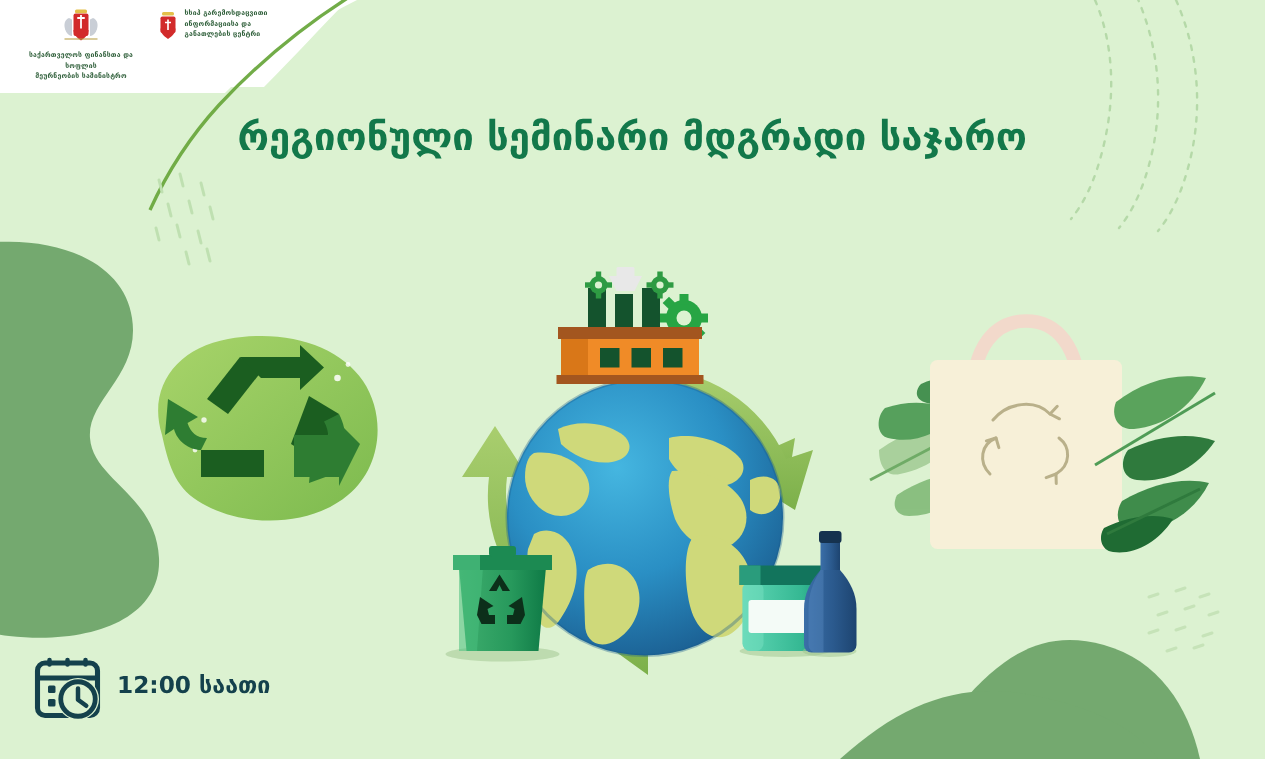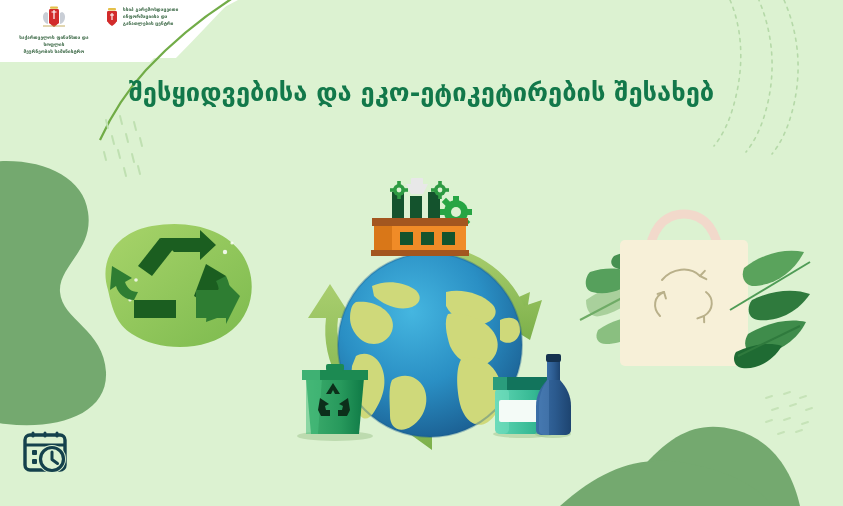--- a/index.html
+++ b/index.html
@@ -123,21 +123,21 @@
       <rect x="4" y="2" width="8" height="2.4" rx="1" fill="#e4c04a"></rect>
     </svg>
     <div class="logo-text">
       <div>სსიპ გარემოსდაცვითი</div>
       <div>ინფორმაციისა და</div>
       <div>განათლების ცენტრი</div>
     </div>
   </div>
 
   <div class="title">
-    <span class="l2">შესყიდვებისა და ეკო-ეტიკეტირების შესახებ</span>
+    <span>რეგიონული სემინარი მდგრადი საჯარო</span>
   </div>
 
   <svg class="layer" width="843" height="506" viewBox="0 0 843 506">
 
     <g>
       <defs>
         <linearGradient id="blobg" x1="0" y1="0" x2="1" y2="1">
           <stop offset="0" stop-color="#a8d46a"></stop>
           <stop offset="1" stop-color="#7cba4e"></stop>
         </linearGradient>
@@ -352,16 +352,17 @@
       <rect x="3" y="7" width="40" height="35" rx="5" fill="none" stroke="#14414c" stroke-width="3.4"></rect>
       <path d="M3,17 h40" stroke="#14414c" stroke-width="3.2"></path>
       <rect x="10" y="22" width="5" height="5" rx="1" fill="#14414c"></rect>
       <rect x="10" y="31" width="5" height="5" rx="1" fill="#14414c"></rect>
       <rect x="20" y="22" width="5" height="5" rx="1" fill="#14414c"></rect>
       <circle cx="30" cy="31" r="14" fill="#dcf2d1"></circle>
       <circle cx="30" cy="31" r="11.5" fill="none" stroke="#14414c" stroke-width="3.2"></circle>
       <path d="M30,24 v7.5 l5.5,4" fill="none" stroke="#14414c" stroke-width="3" stroke-linecap="round" stroke-linejoin="round"></path>
     </svg>
     <div class="date-text">
+      <div>12:00 საათი</div>
     </div>
   </div>
 
 </div>
 
 </body></html>

